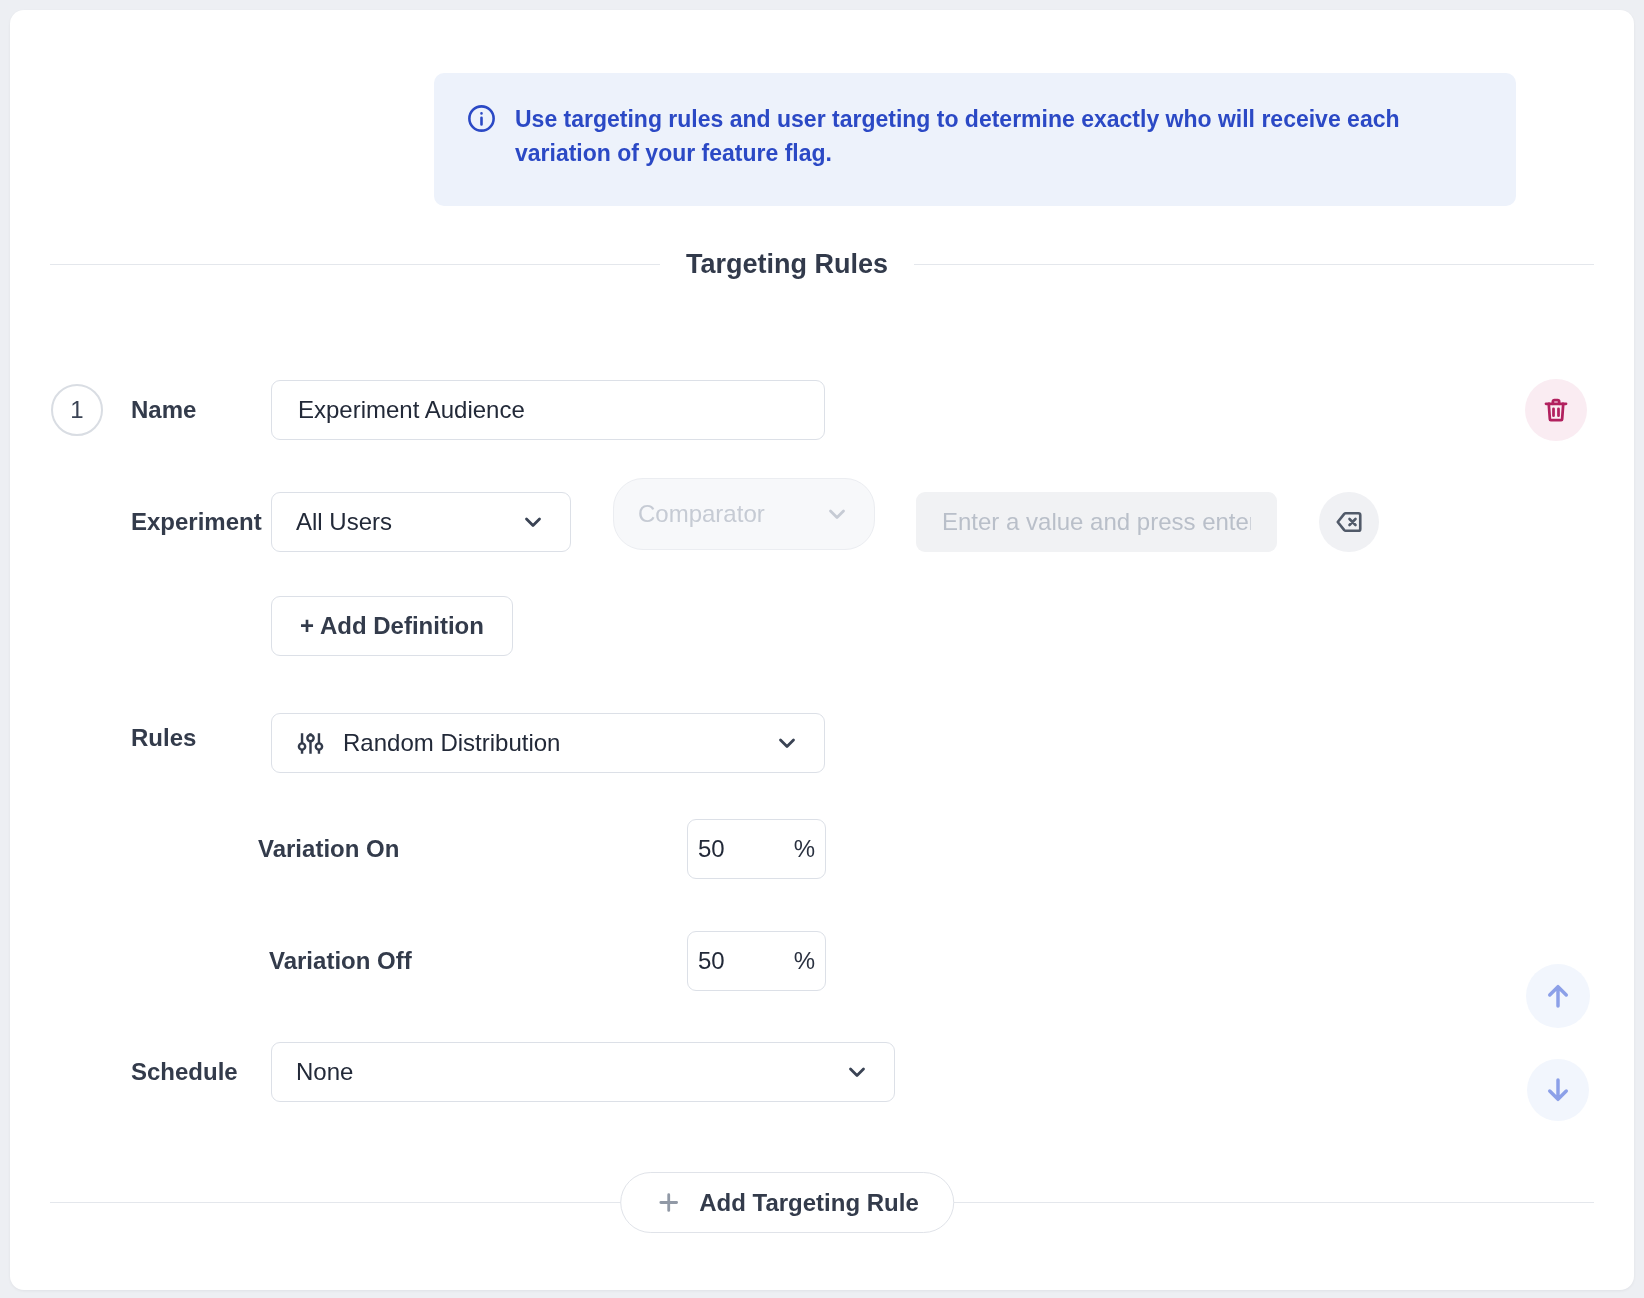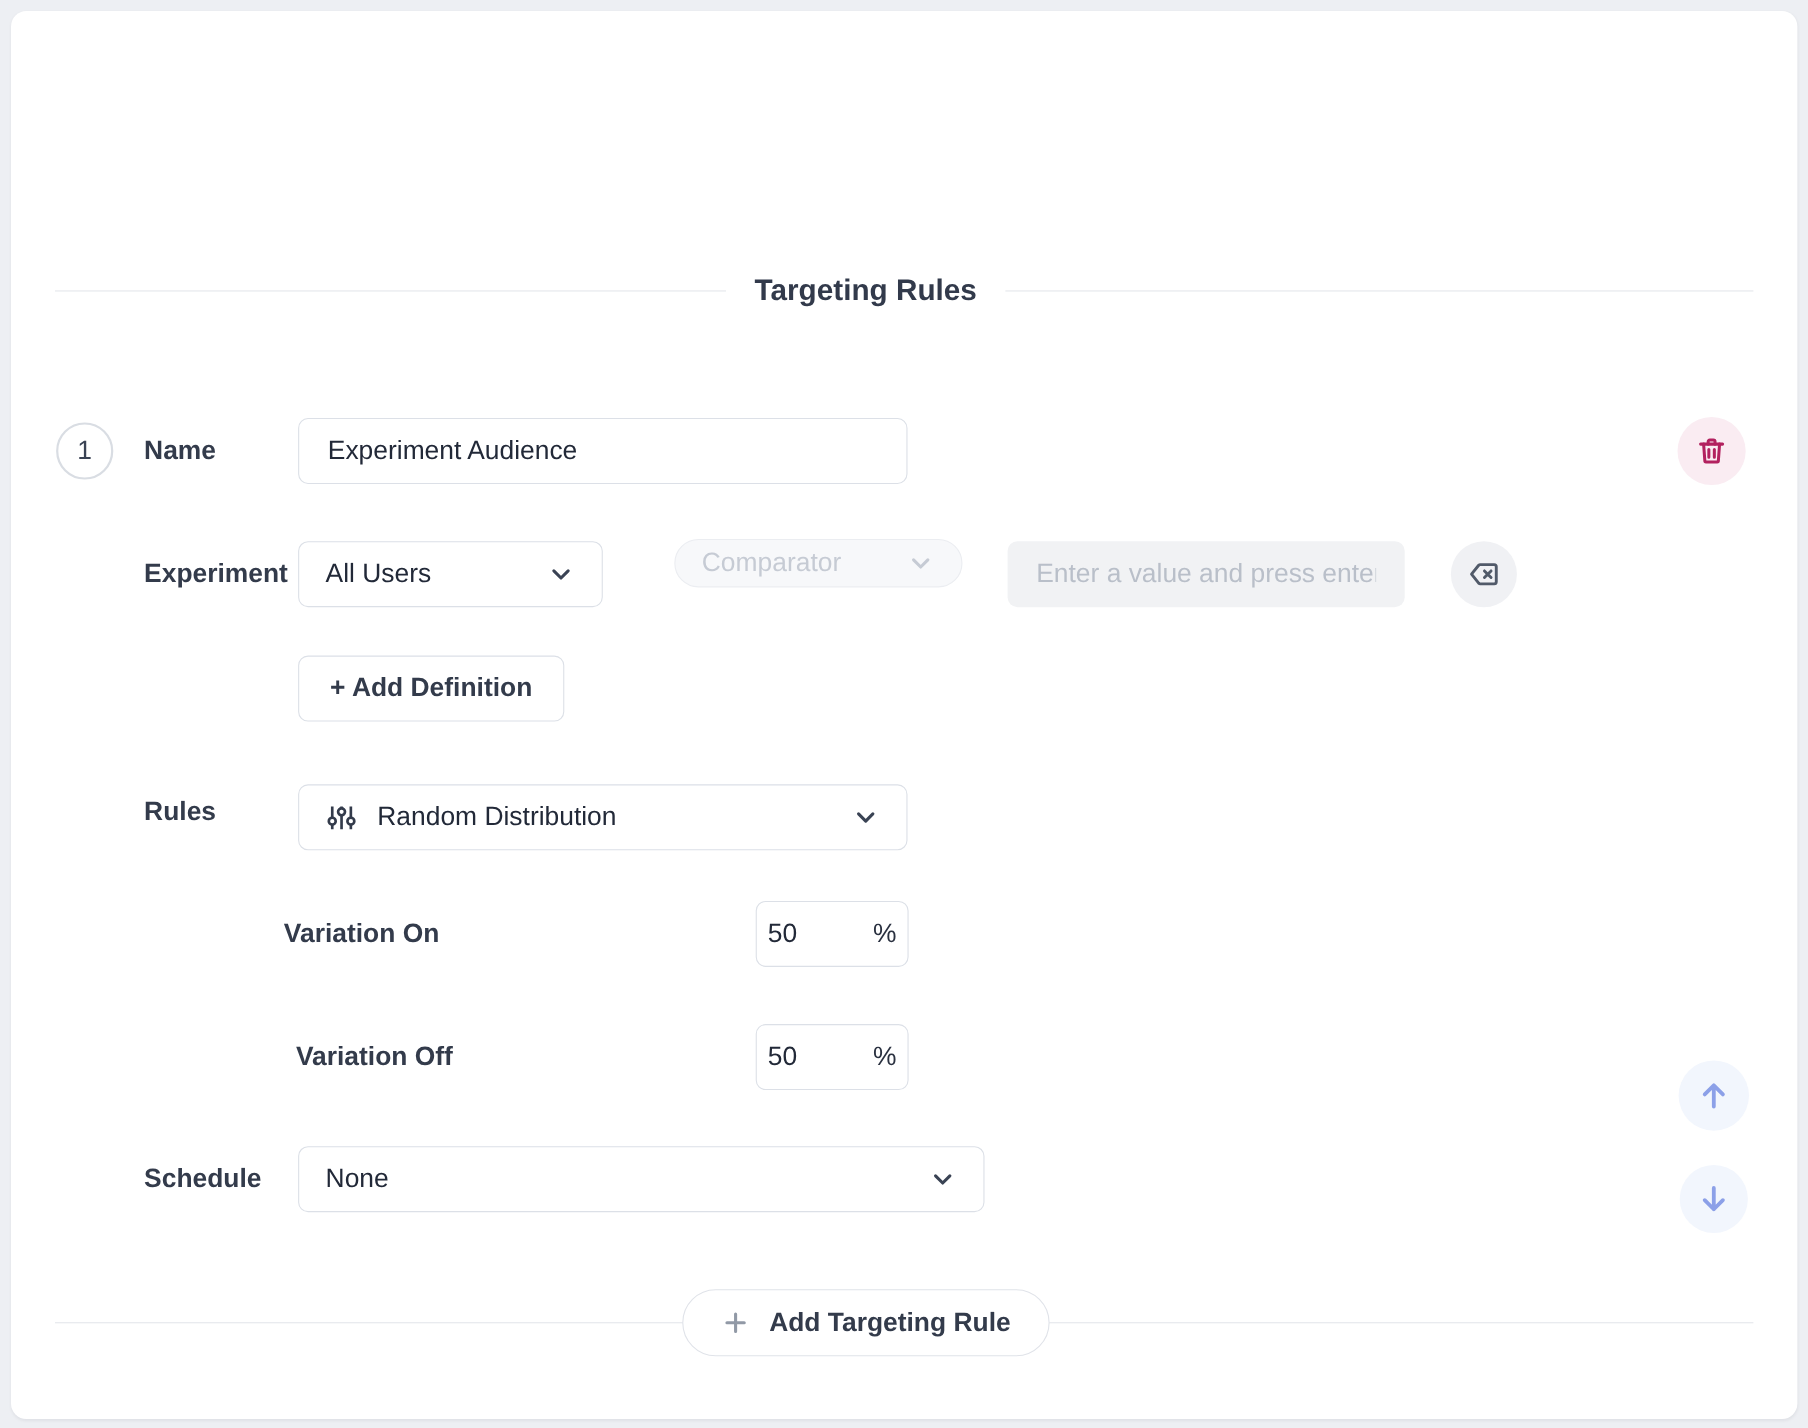--- a/index.html
+++ b/index.html
@@ -120,48 +120,57 @@
     font-family: "Liberation Sans", sans-serif;
     font-size: 24px; font-weight: 600; color: #333B4B;
   }
 </style>
 </head>
 <body>
 
 <div class="card">
 
 
+  <div class="abs info-banner">
+    <span style="display:flex; margin-top:1px;">
+      <svg width="31" height="31" viewBox="0 0 24 24" fill="none" stroke="#2B49C5" stroke-width="2" stroke-linecap="round">
+          <circle cx="12" cy="12" r="9.4"></circle>
+          <path d="M12 7.9v.2M12 11.4v5.2"></path>
+        </svg>
+    </span>
+    <span class="info-text">Use targeting rules and user targeting to determine exactly who will receive each variation of your feature flag.</span>
+  </div>
 
   <div class="abs hline" style="left:40px; top:254px; width:1544px;"></div>
   <div class="abs section-title">Targeting Rules</div>
 
   <div class="abs num-badge">1</div>
   <div class="abs row-label" style="left:121px; top:400px;">Name</div>
   <input class="abs text-input" style="left: 261px; top: 370px; width: 554px; height: 60px;" value="Experiment Audience">
   <button class="abs icon-circle-btn btn-trash">
     <span style="display:flex;">
       <svg width="30" height="30" viewBox="0 0 24 24" fill="none" stroke="#B2215F" stroke-width="2.2" stroke-linecap="round" stroke-linejoin="round">
         <path d="M4 7h16"></path>
         <path d="M9.5 7V5.2c0-.7.5-1.2 1.2-1.2h2.6c.7 0 1.2.5 1.2 1.2V7"></path>
         <path d="M6.2 7l.9 12.3c0 .4.4.7.8.7h8.2c.4 0 .8-.3.8-.7L17.8 7"></path>
         <path d="M10 11v5.5M14 11v5.5"></path>
       </svg>
     </span>
   </button>
 
   <div class="abs row-label" style="left:121px; top:512px;">Experiment</div>
-  <div class="abs select" style="left:261px; top:482px; width:277px; height:60px;">
+  <div class="abs select" style="left:261px; top:482px; width:300px; height:60px;">
     <span class="sel-text">All Users</span>
     <span style="display:flex;">
       <svg width="26" height="26" viewBox="0 0 24 24" fill="none" stroke="#3A4354" stroke-width="2.6" stroke-linecap="round" stroke-linejoin="round">
           <path d="M6 9.2l6 6 6-6"></path>
         </svg>
     </span>
   </div>
-  <div class="abs select disabled" style="left:603px; top:480px; width:262px; height:44px;border-radius:30px;">
+  <div class="abs select disabled" style="left:603px; top:468px; width:262px; height:72px;border-radius:30px;">
     <span class="sel-text">Comparator</span>
     <span style="display:flex;">
       <svg width="26" height="26" viewBox="0 0 24 24" fill="none" stroke="#C6CBD4" stroke-width="2.6" stroke-linecap="round" stroke-linejoin="round">
           <path d="M6 9.2l6 6 6-6"></path>
         </svg>
     </span>
   </div>
   <input class="abs ghost-input" style="left: 906px; top: 482px; width: 361px; height: 60px;" placeholder="Enter a value and press enter...">
   <button class="abs icon-circle-btn btn-clear">
     <span style="display:flex;">

